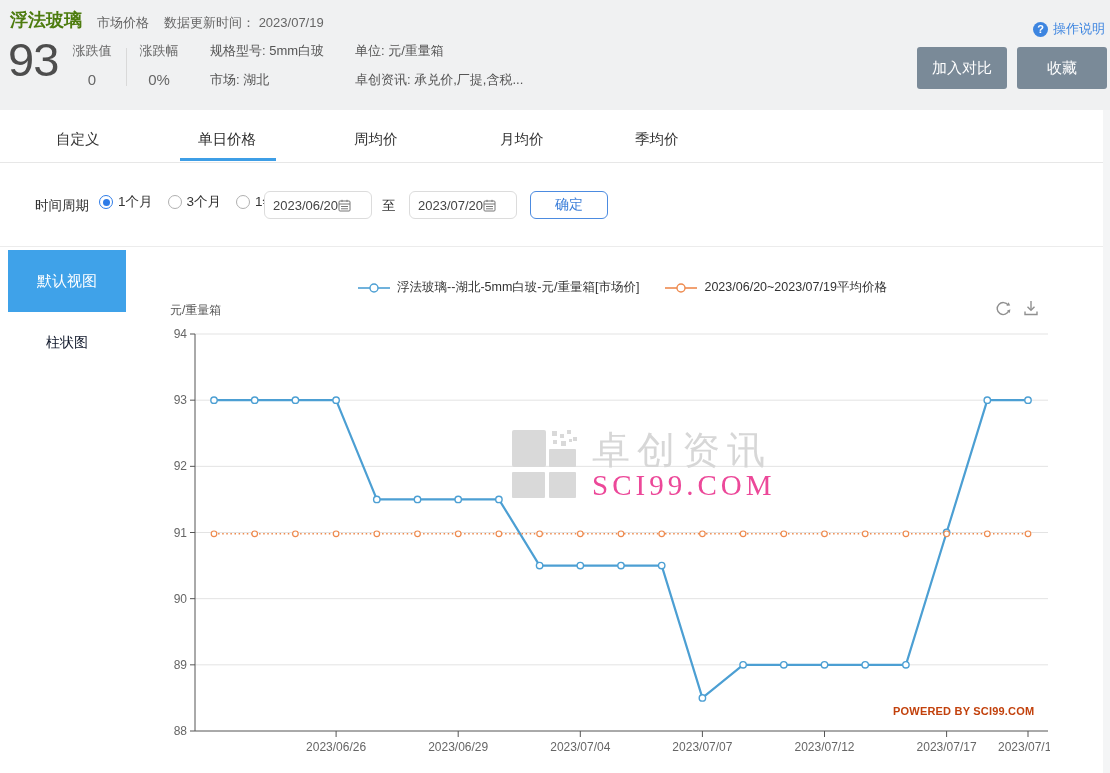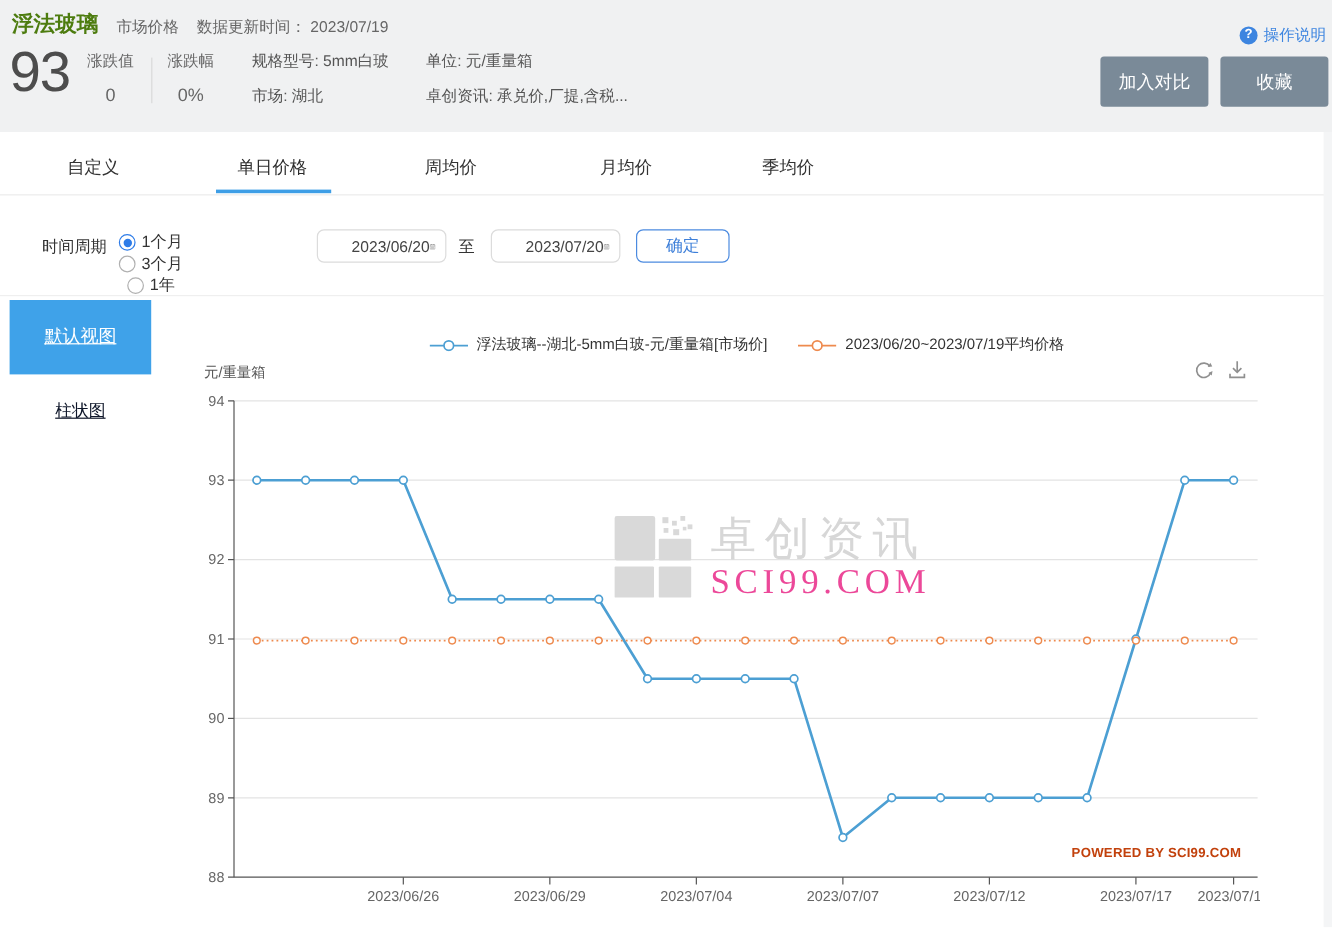--- a/index.html
+++ b/index.html
@@ -28,38 +28,38 @@
         color:#fff;font-size:15px;font-family:inherit;cursor:pointer;}
   .btn-compare{left:917px;} .btn-fav{left:1017px;}
   
   .tabbar{position:absolute;left:0;top:110px;width:1110px;height:52px;background:#fff;border-bottom:1px solid #e7e7e7;}
   .tab{position:absolute;top:20px;font-size:14.5px;color:#333;cursor:pointer;white-space:nowrap;}
   .tab.active{color:#2b2b2b;}
   .tab-underline{position:absolute;left:180px;top:48px;width:96px;height:3px;background:#3e9ee6;}
   
   .filterbar{position:absolute;left:0;top:163px;width:1110px;height:83px;background:#fff;border-bottom:1px solid #ececec;}
   .f-label{position:absolute;left:35px;top:34px;font-size:13.5px;color:#333;}
-  .radios{position:absolute;left:99px;top:30px;display:flex;align-items:center;flex-direction:column;}
+  .radios{position:absolute;left:99px;top:30px;display:flex;align-items:center;}
   .radio-item{display:flex;align-items:center;gap:5px;margin-right:15px;cursor:pointer;}
   .radio{width:14px;height:14px;border-radius:50%;border:1px solid #b0b0b0;background:#fff;box-sizing:border-box;
          display:flex;align-items:center;justify-content:center;}
   .radio.sel{border:1.5px solid #2e7ce8;}
   .radio.sel .dot{width:7px;height:7px;border-radius:50%;background:#2e7ce8;}
   .radio-label{font-size:13.5px;color:#333;}
   .dateinp{position:absolute;top:28px;width:108px;height:28px;border:1px solid #dcdcdc;border-radius:6px;
-           box-sizing:border-box;display:flex;align-items:center;justify-content:space-between;
-           padding:0 8px 0 28px;background:#fff;cursor:pointer;}
+           box-sizing:border-box;display:flex;align-items:center;
+           padding:0 8px 0 8px;background:#fff;cursor:pointer;}
   .dateinp .dtx{font-size:13px;color:#444;}
   .d1{left:264px;} .d2{left:409px;}
   .to-label{position:absolute;left:382px;top:34px;font-size:13.5px;color:#333;}
   .confirm{position:absolute;left:530px;top:28px;width:78px;height:28px;background:#fff;border:1px solid #4c8be0;
            border-radius:6px;color:#3d7fd9;font-size:14px;font-family:inherit;cursor:pointer;}
   
   .main{position:absolute;left:0;top:247px;width:1110px;height:526px;background:#fff;}
-  .side-item{position:absolute;left:8px;width:118px;text-align:center;cursor:pointer;text-decoration:underline;}
+  .side-item{position:absolute;left:8px;width:118px;text-align:center;cursor:pointer;}
   .side-item.active{top:3px;height:62px;background:#3fa2e9;color:#fff;font-size:15px;line-height:62px;}
   .side-item.plain{top:84px;height:22px;color:#0f172a;font-size:14px;line-height:22px;}
   .chart-area{position:absolute;left:135px;top:0;width:975px;height:526px;}
   .legend{position:absolute;left:0;right:0;top:32px;display:flex;justify-content:center;gap:26px;}
   .legend-item{display:flex;align-items:center;gap:7px;cursor:pointer;}
   .legend-item .ltx{font-size:12.5px;color:#333;white-space:nowrap;}
   .unit-label{position:absolute;left:35px;top:55px;font-size:12px;color:#555;}
   .tool-ic{position:absolute;top:51px;width:20px;height:20px;cursor:pointer;}
   .ic-refresh{left:858px;} .ic-download{left:886px;}
   .chart-svg{position:absolute;left:35px;top:78px;}

